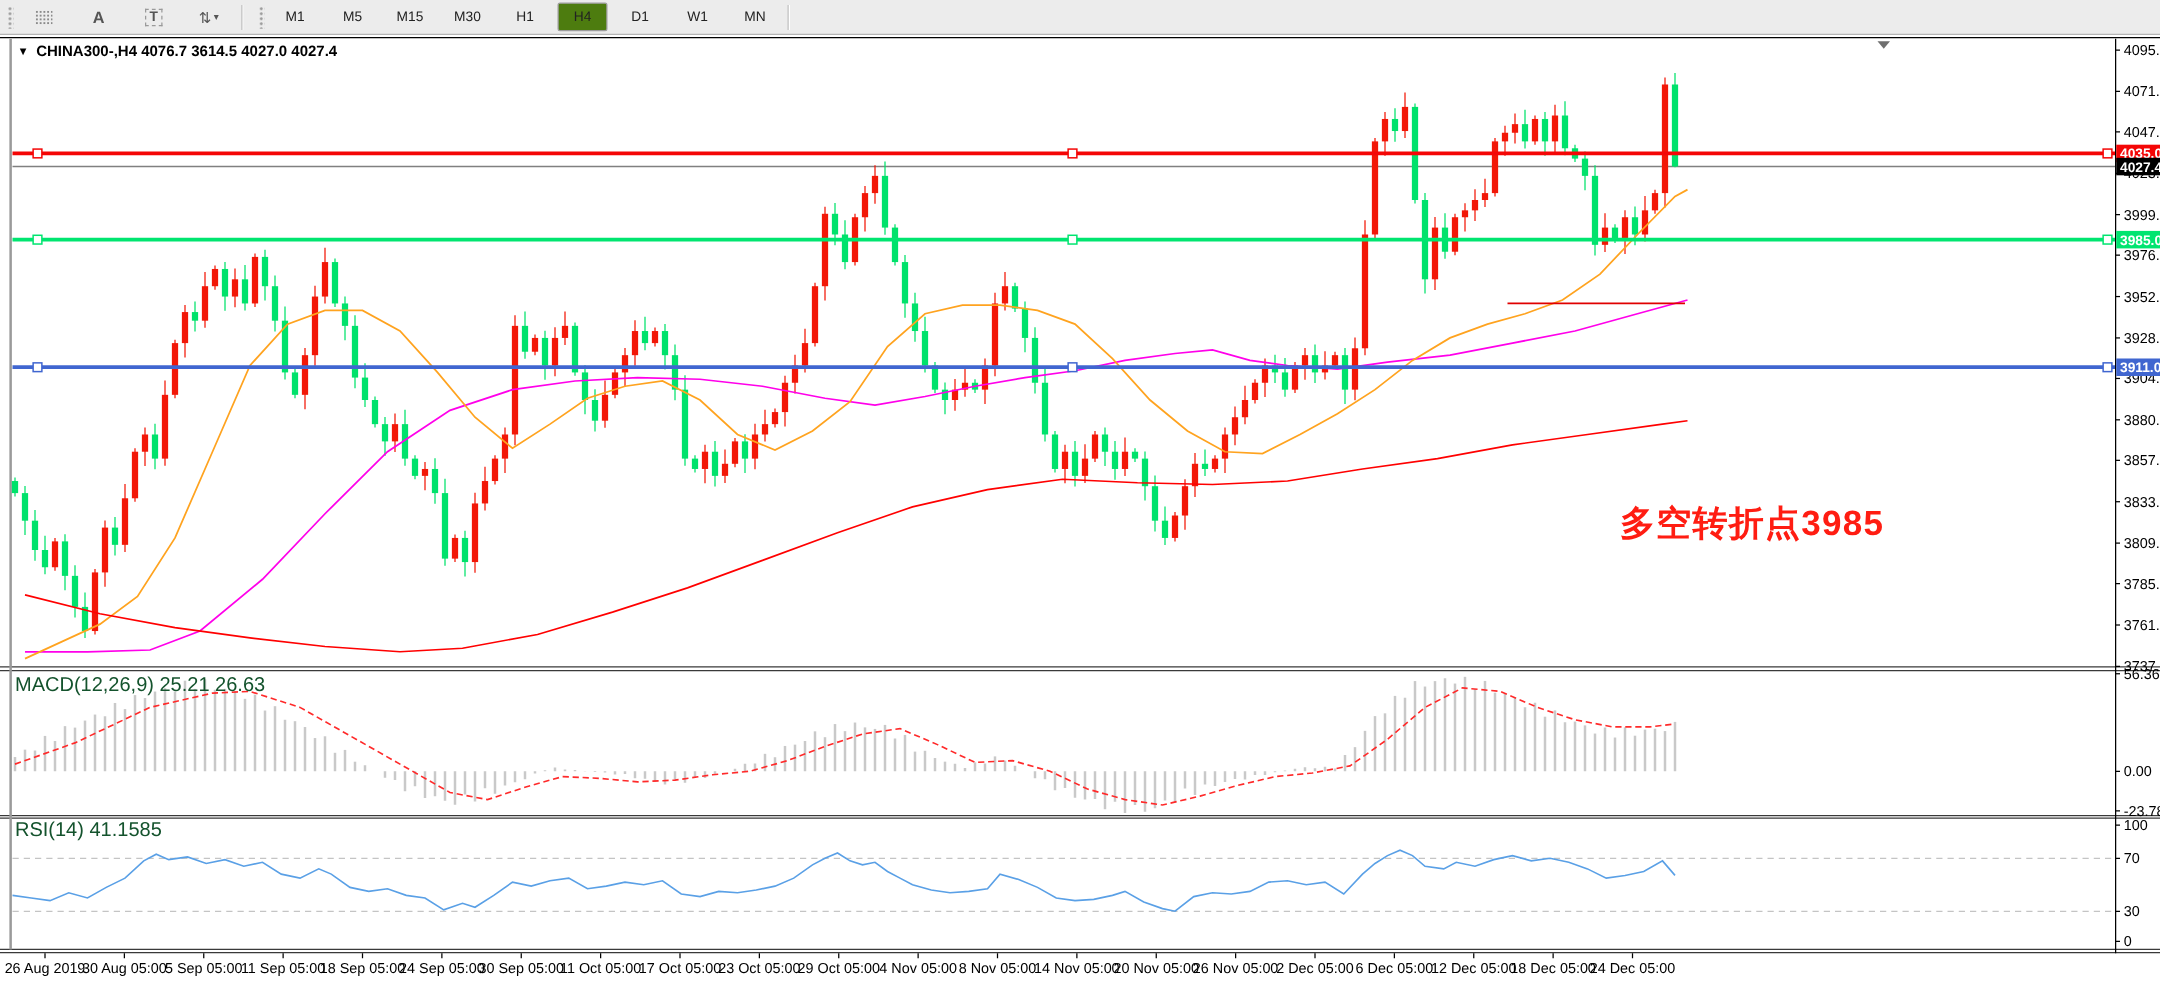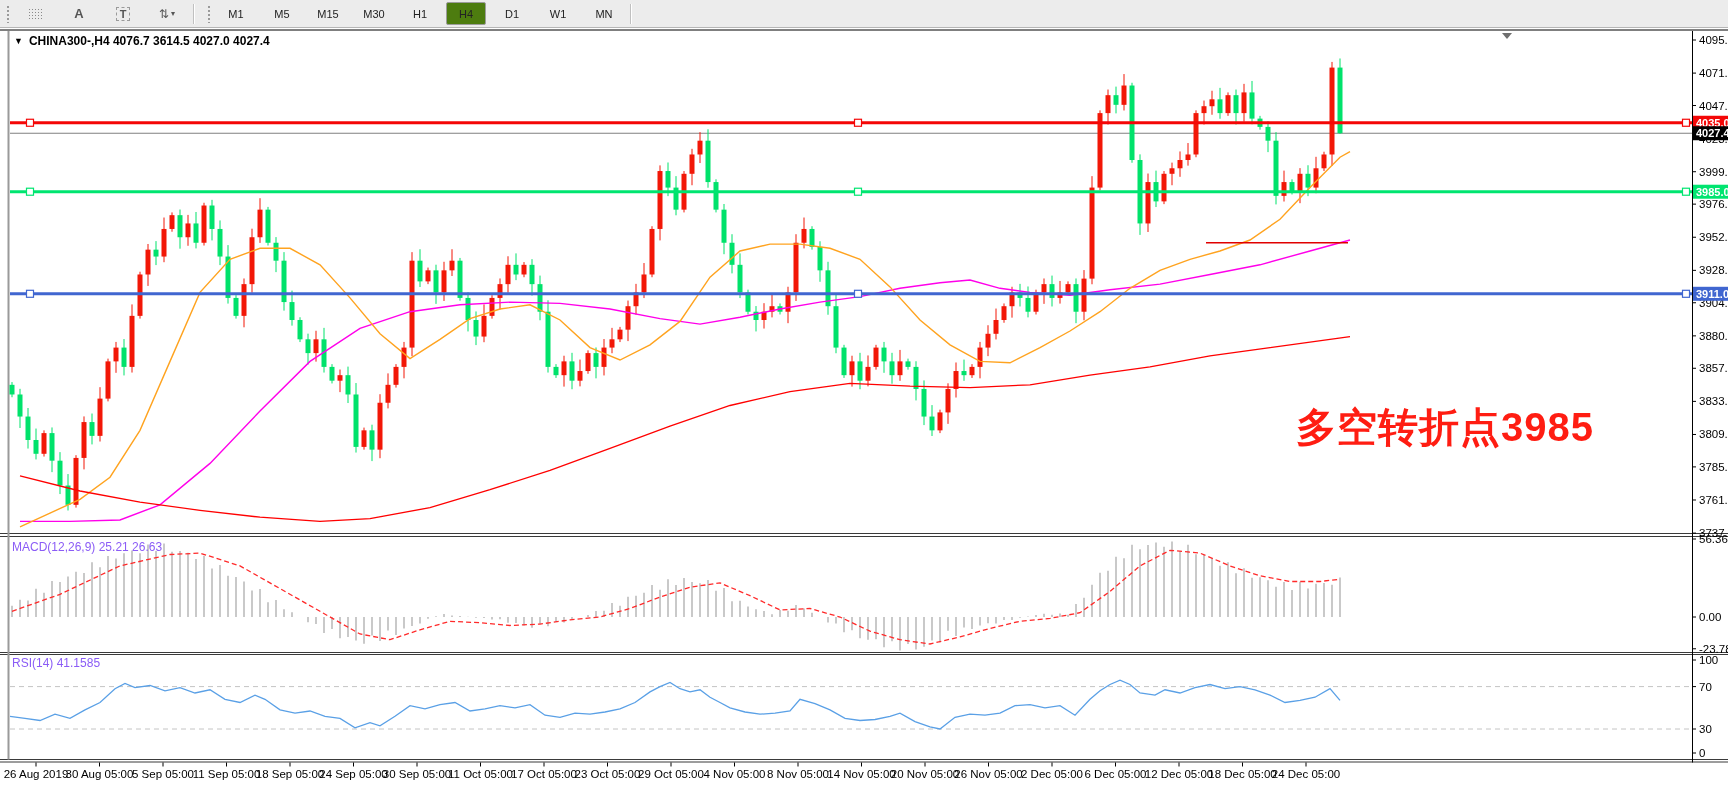--- a/index.html
+++ b/index.html
@@ -22,22 +22,22 @@
   .a-ico{font-size:13px;color:#555;font-weight:bold;}
   .t-ico{font-size:11px;color:#555;font-weight:bold;border:1px dashed #9a9a9a;padding:0 3px;}
   .arrow-ico{font-size:12px;color:#555;}
   .caret{font-size:8px;color:#555;margin-left:2px;}
   
   .chart-region{position:absolute;left:0;top:28px;width:1728px;height:757px;background:#fff;}
   svg{position:absolute;left:0;top:0;}
   .chart-title{position:absolute;left:14px;top:6px;font-size:12px;font-weight:bold;color:#000;
                display:flex;align-items:center;gap:6px;}
   .chart-title .menu-tri{font-size:9px;}
-  .panel-label{position:absolute;font-size:12px;color:#8b5cf6;}
-  .annotation{position:absolute;color:#ff1d12;font-size:40px;font-weight:600;letter-spacing:1px;
+  .panel-label{position:absolute;font-size:16px;color:#14532d;}
+  .annotation{position:absolute;color:#ff1d12;font-size:28px;font-weight:600;letter-spacing:1px;
               font-family:"Liberation Sans",sans-serif;white-space:nowrap;}
 </style>
 </head>
 <body>
 
 <div class="app">
   <div class="toolbar">
     <div class="tb-grip"></div>
     <div id="tb-icons" style="display:flex;align-items:center;gap:4px;">
         <div class="tb-btn icon-box">

